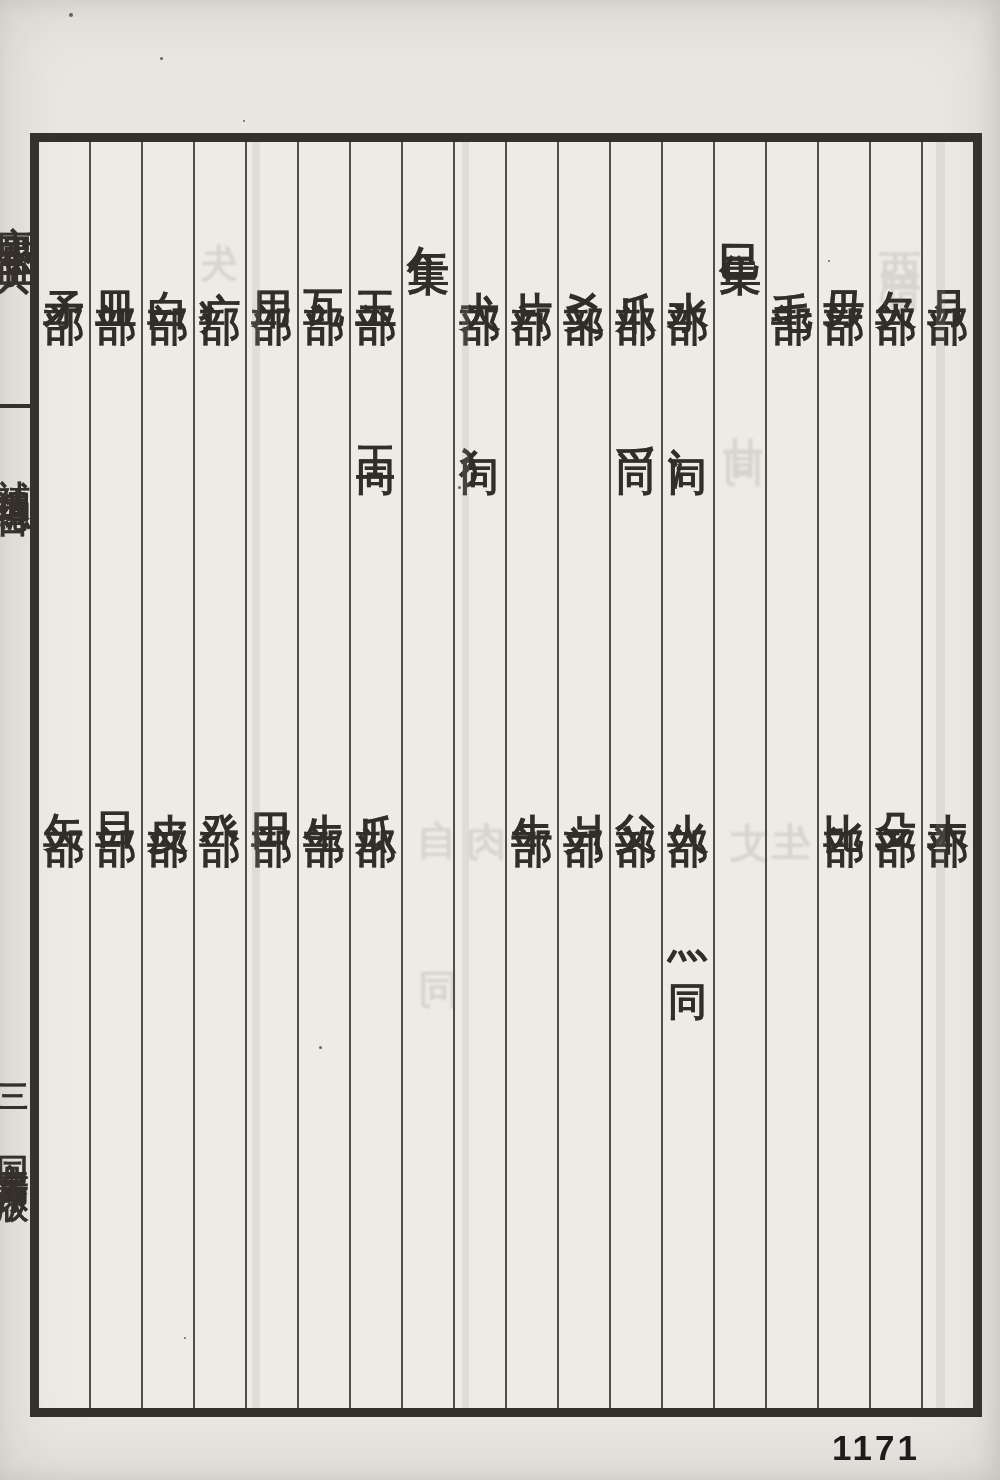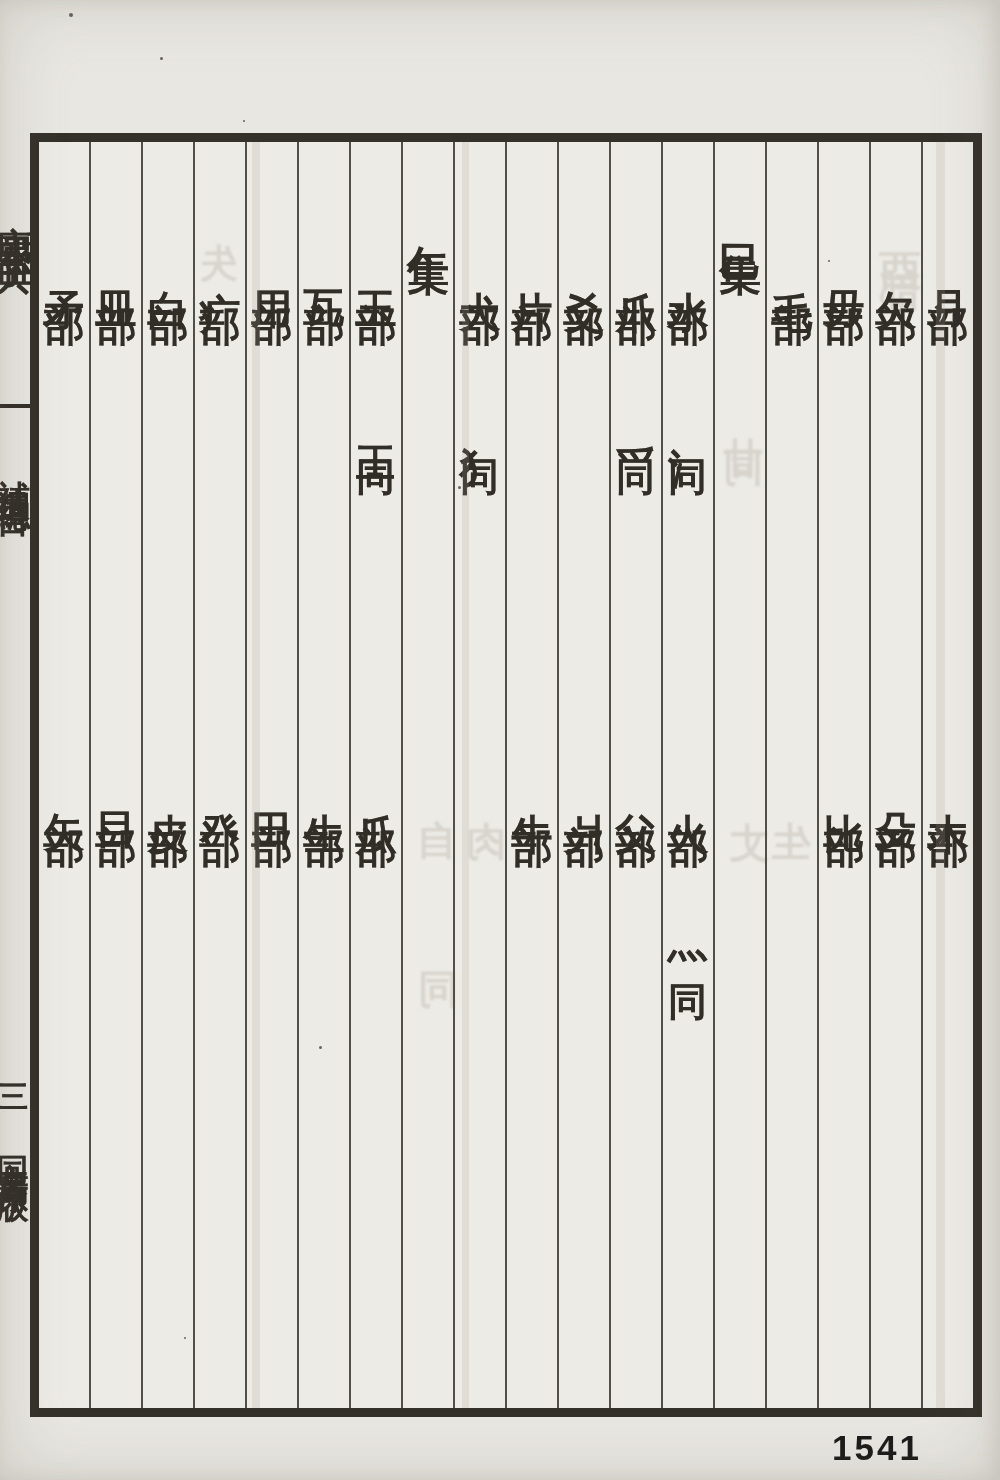--- a/index.html
+++ b/index.html
@@ -276,21 +276,21 @@
         </div>
 
     <div class="cell cell-bottom">
           <span class="vtext">矢部</span>
         </div>
 
   </div>
 </div>
 </div>
 
-<div class="page-number">1541</div>
+<div class="page-number">1171</div>
 
 <div class="vignette"></div>
 
 <div class="ghost" style="left: 200px; top: 213px; font-size: 38px;">失</div>
 <div class="ghost" style="left: 878px; top: 220px; font-size: 42px;">酉部</div>
 <div class="ghost" style="left: 723px; top: 405px; font-size: 40px;">廿同</div>
 <div class="ghost" style="left: 416px; top: 787px; font-size: 40px;">自</div>
 <div class="ghost" style="left: 466px; top: 790px; font-size: 40px;">肉</div>
 <div class="ghost" style="left: 418px; top: 940px; font-size: 40px;">同</div>
 <div class="ghost" style="left: 729px; top: 790px; font-size: 40px;">丈</div>

